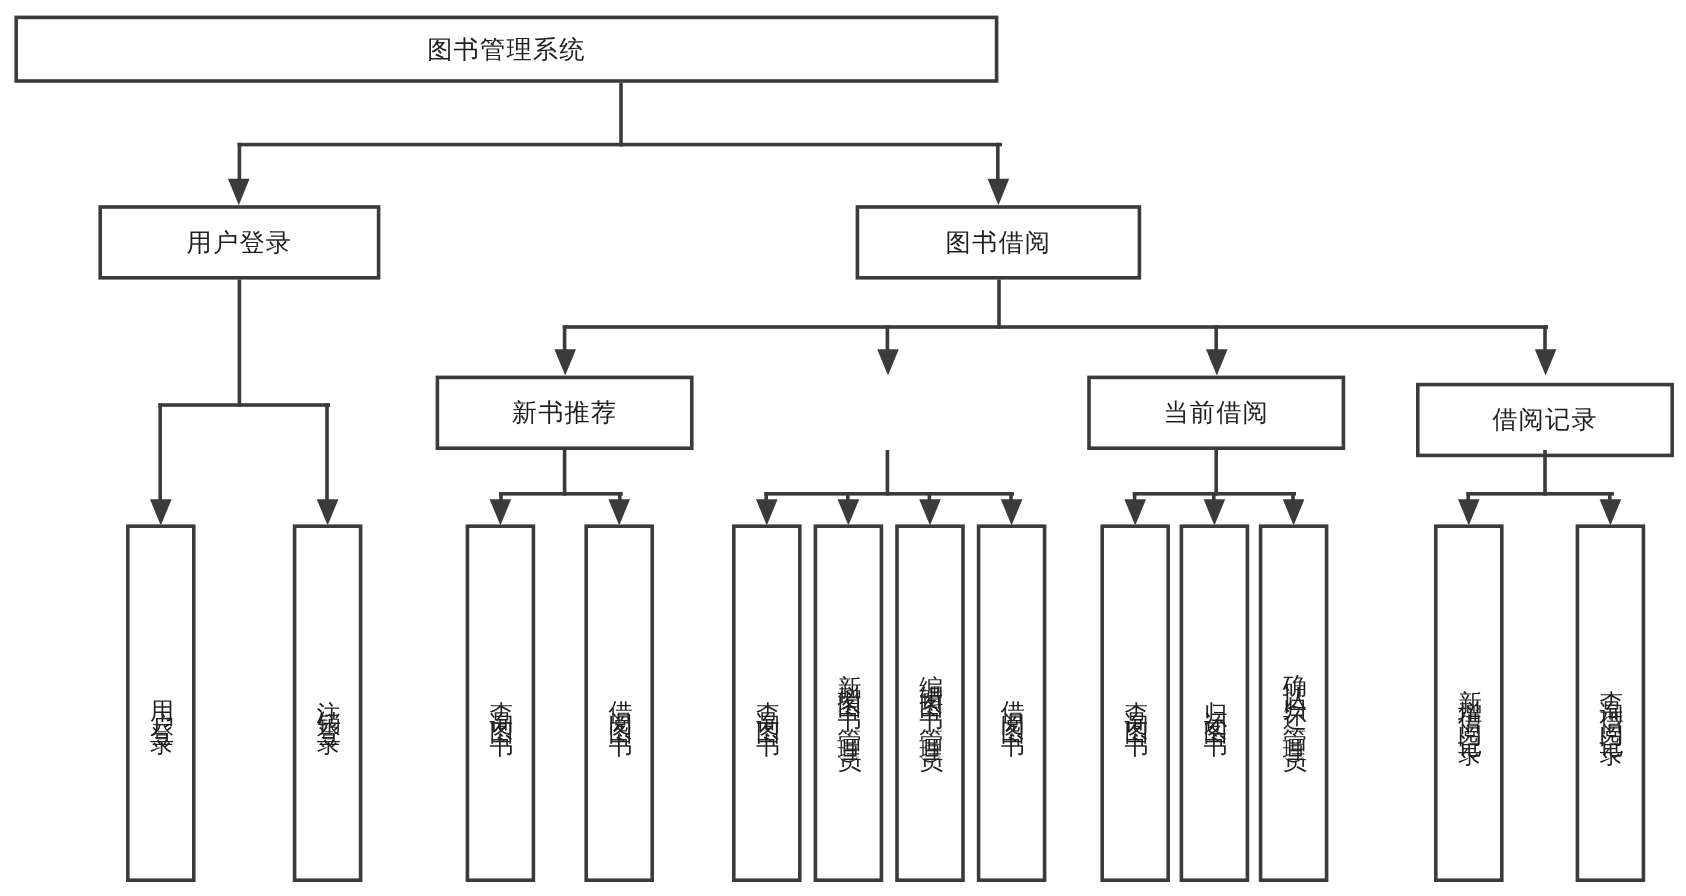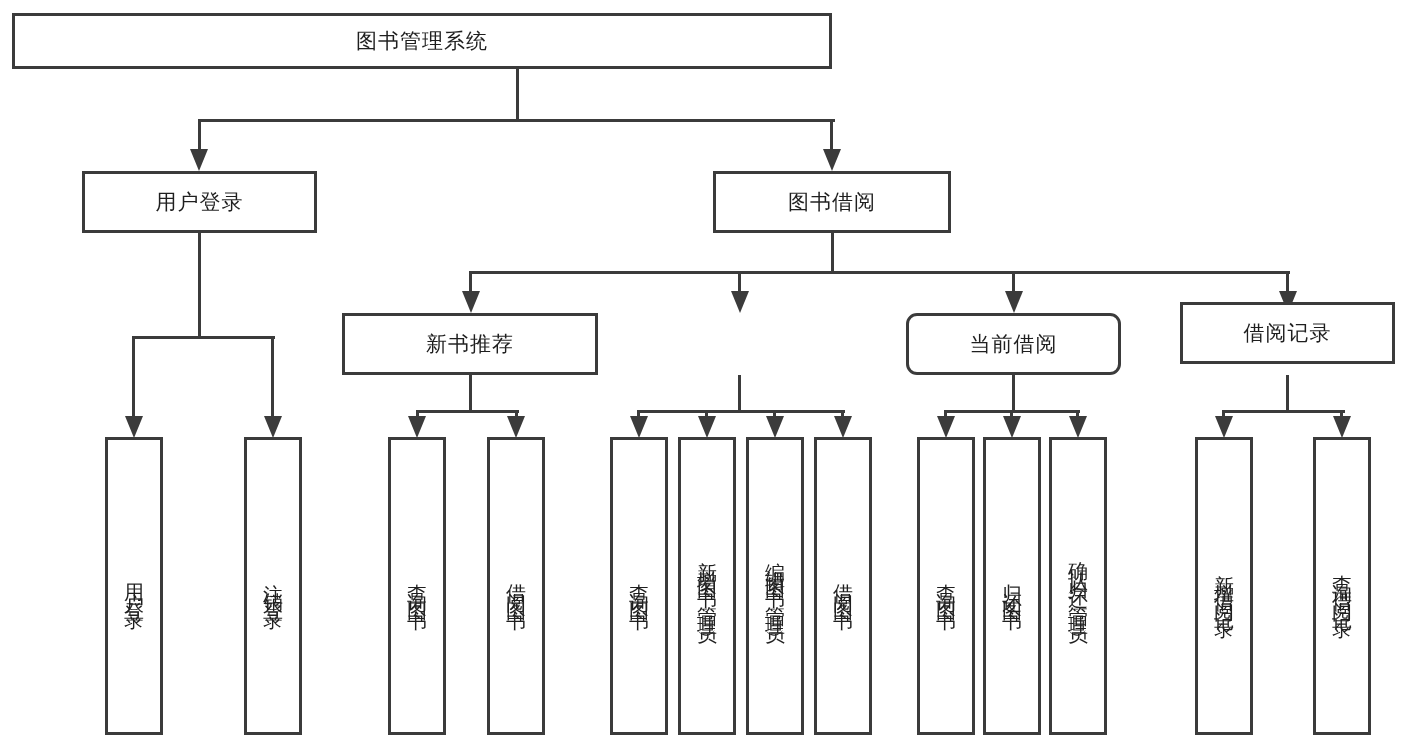--- a/index.html
+++ b/index.html
@@ -47,23 +47,23 @@
   <div class="hl" style="left:469px;top:271px;width:821px;"></div>
   <div class="vl" style="left:469px;top:271px;height:24px;"></div>
   <div class="ar" style="left:462px;top:291px;"></div>
   <div class="vl" style="left:738px;top:271px;height:24px;"></div>
   <div class="ar" style="left:731px;top:291px;"></div>
   <div class="vl" style="left:1012px;top:271px;height:24px;"></div>
   <div class="ar" style="left:1005px;top:291px;"></div>
   <div class="vl" style="left:1286px;top:271px;height:24px;"></div>
   <div class="ar" style="left:1279px;top:291px;"></div>
 
-  <div class="b" style="left:342px;top:313px;width:256px;height:62px;">新书推荐</div>
-  <div class="b" style="left:906px;top:313px;width:215px;height:62px;border-radius:11px;">当前借阅</div>
-  <div class="b" style="left:1180px;top:302px;width:215px;height:62px;text-align:right;">借阅记录</div>
+  <div class="b" style="left:363px;top:313px;width:215px;height:62px;">新书推荐</div>
+  <div class="b" style="left:906px;top:313px;width:215px;height:62px;">当前借阅</div>
+  <div class="b" style="left:1180px;top:319px;width:215px;height:62px;text-align:right;">借阅记录</div>
 
   <div class="vl" style="left:469px;top:375px;height:38px;"></div>
   <div class="hl" style="left:416px;top:410px;width:103px;"></div>
   <div class="vl" style="left:416px;top:410px;height:10px;"></div>
   <div class="ar" style="left:408px;top:416px;"></div>
   <div class="vl" style="left:515px;top:410px;height:10px;"></div>
   <div class="ar" style="left:507px;top:416px;"></div>
 
   <div class="vl" style="left:738px;top:375px;height:38px;"></div>
   <div class="hl" style="left:637px;top:410px;width:208px;"></div>

